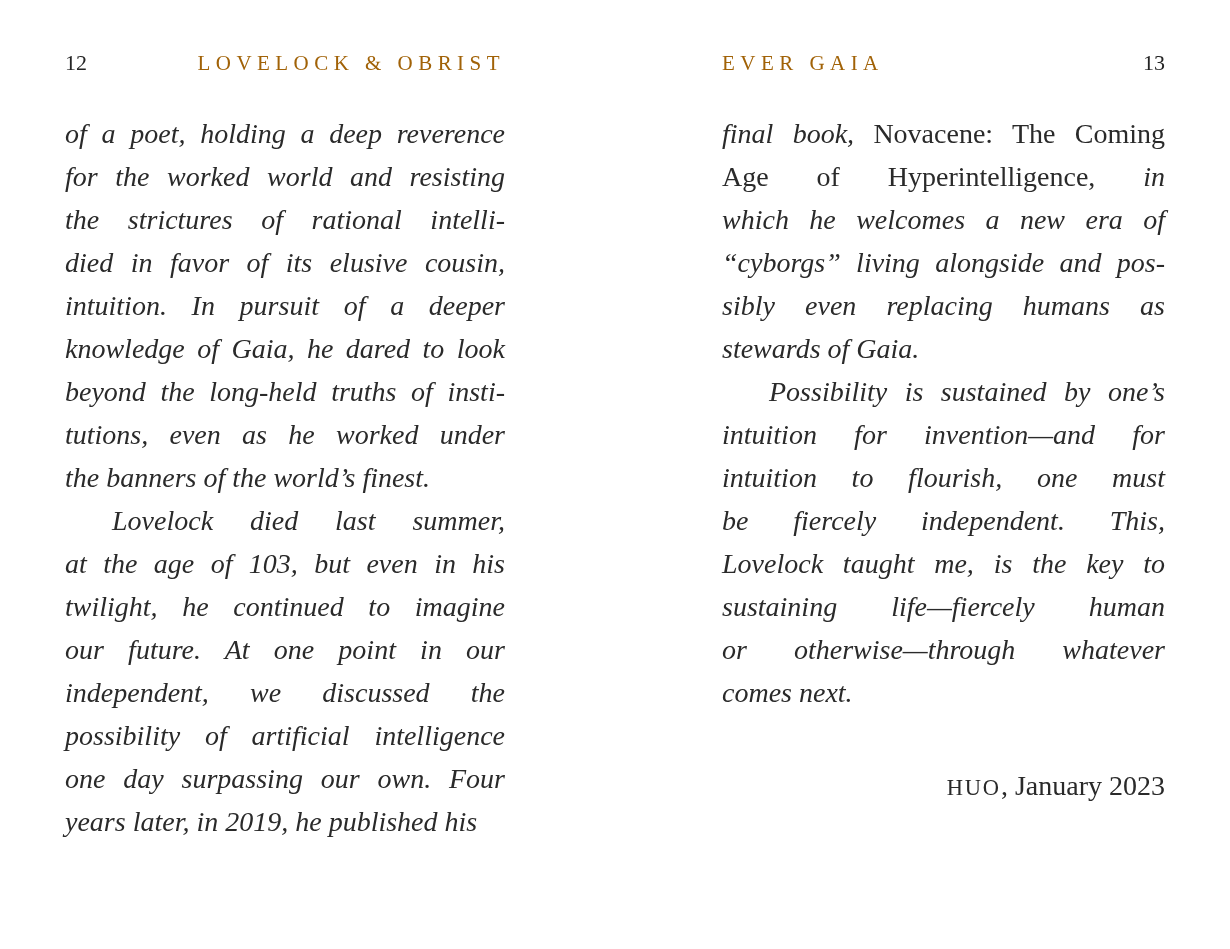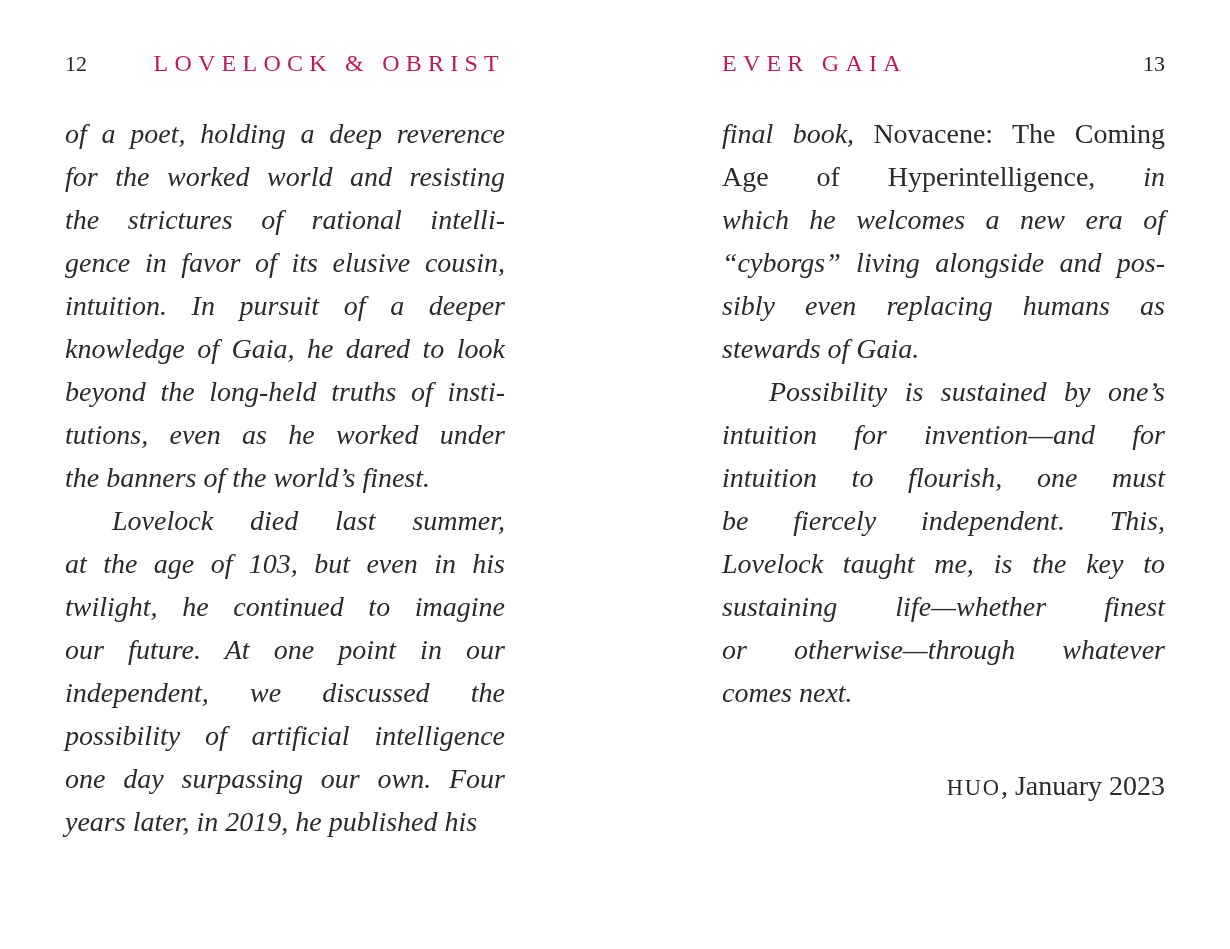--- a/index.html
+++ b/index.html
@@ -26,23 +26,23 @@
   .page-header {
     position: absolute;
     top: 50px;
     left: 0;
     right: 0;
     display: flex;
     justify-content: space-between;
     align-items: baseline;
   }
   .running-head {
-    font-size: 24px;
+    font-size: 21px;
     letter-spacing: 0.26em;
-    color: #be185d;
+    color: #a16207;
     white-space: nowrap;
   }
   .page-num {
     font-size: 22px;
     color: #242424;
     text-align: right;
   }
 
   .body-text {
     position: absolute;
@@ -88,21 +88,21 @@
 
   <div class="page page-left">
     <div class="page-header">
       <span class="page-num">12</span>
       <span class="running-head">LOVELOCK &amp; OBRIST</span>
     </div>
     <div class="body-text" id="left-lines">
         <div class="line j"><span class="ital">of a poet, holding a deep reverence</span></div>
         <div class="line j"><span class="ital">for the worked world and resisting</span></div>
         <div class="line j"><span class="ital">the strictures of rational intelli-</span></div>
-        <div class="line j"><span class="ital">gence in favor of its elusive cousin,</span></div>
+        <div class="line j"><span class="ital">died in favor of its elusive cousin,</span></div>
         <div class="line j"><span class="ital">intuition. In pursuit of a deeper</span></div>
         <div class="line j"><span class="ital">knowledge of Gaia, he dared to look</span></div>
         <div class="line j"><span class="ital">beyond the long-held truths of insti-</span></div>
         <div class="line j"><span class="ital">tutions, even as he worked under</span></div>
         <div class="line"><span class="ital">the banners of the world’s finest.</span></div>
         <div class="line j ind"><span class="ital">Lovelock died last summer,</span></div>
         <div class="line j"><span class="ital">at the age of 103, but even in his</span></div>
         <div class="line j"><span class="ital">twilight, he continued to imagine</span></div>
         <div class="line j"><span class="ital">our future. At one point in our</span></div>
         <div class="line j"><span class="ital">independent, we discussed the</span></div>
@@ -122,20 +122,20 @@
         <div class="line j"><span class="rom">Age of Hyperintelligence,</span><span class="ital"> in</span></div>
         <div class="line j"><span class="ital">which he welcomes a new era of</span></div>
         <div class="line j"><span class="ital">“cyborgs” living alongside and pos-</span></div>
         <div class="line j"><span class="ital">sibly even replacing humans as</span></div>
         <div class="line"><span class="ital">stewards of Gaia.</span></div>
         <div class="line j ind"><span class="ital">Possibility is sustained by one’s</span></div>
         <div class="line j"><span class="ital">intuition for invention—and for</span></div>
         <div class="line j"><span class="ital">intuition to flourish, one must</span></div>
         <div class="line j"><span class="ital">be fiercely independent. This,</span></div>
         <div class="line j"><span class="ital">Lovelock taught me, is the key to</span></div>
-        <div class="line j"><span class="ital">sustaining life—whether finest</span></div>
+        <div class="line j"><span class="ital">sustaining life—fiercely human</span></div>
         <div class="line j"><span class="ital">or otherwise—through whatever</span></div>
         <div class="line"><span class="ital">comes next.</span></div>
         <div class="signature"><span class="sc">HUO</span><span class="rom">, January 2023</span></div>
       </div>
   </div>
 
 </div>
 
 </body></html>

